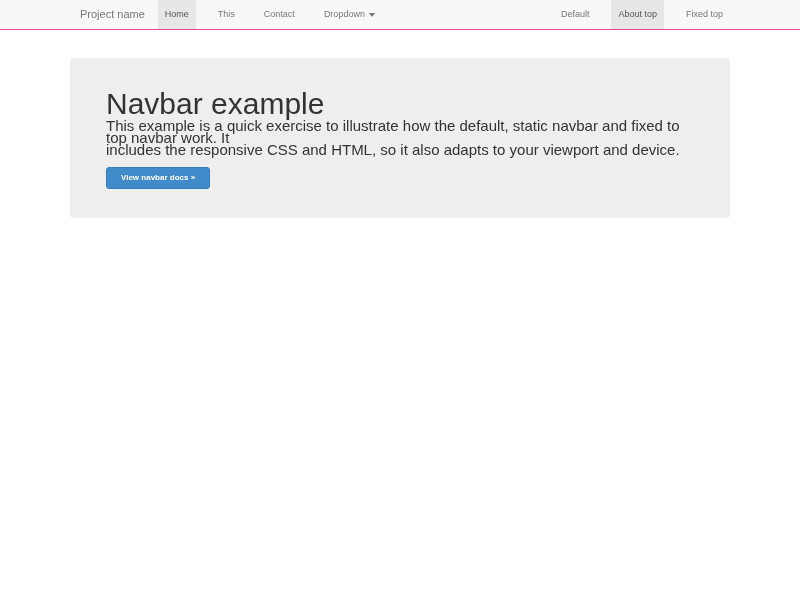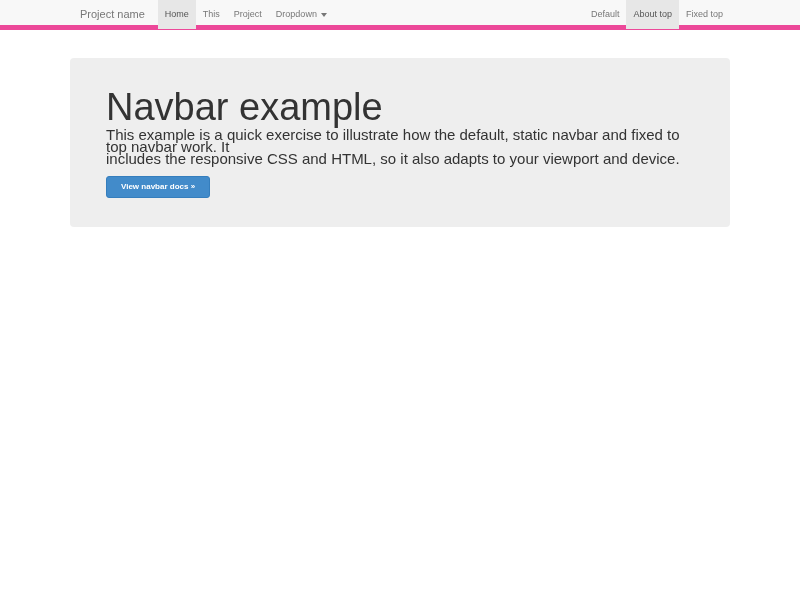--- a/index.html
+++ b/index.html
@@ -7,21 +7,21 @@
   body {
     font-family: "Liberation Sans", "DejaVu Sans", sans-serif;
     background: #ffffff;
     color: #333333;
     overflow: hidden;
   }
   .navbar {
     width: 100%;
     height: 30px;
     background: #f8f8f8;
-    border-bottom: 5px solid #ec4899;
+    border-bottom: 1px solid #ec4899;
   }
   .container {
     width: 660px;
     margin: 0 auto;
   }
   .navbar .container {
     display: flex;
     align-items: stretch;
     height: 29px;
   }
@@ -30,20 +30,21 @@
     color: #777777;
     line-height: 29px;
     padding: 0 10px;
     text-decoration: none;
     white-space: nowrap;
   }
   .nav {
     display: flex;
     align-items: stretch;
     list-style: none;
+    gap: 15px;
   }
   .nav-left { margin-left: 3px; }
   .nav-right { margin-left: auto; text-align: center; }
   .nav-link {
     display: flex;
     align-items: center;
     padding: 0 7px;
     font-size: 9px;
     color: #777777;
     line-height: 29px;
@@ -64,21 +65,21 @@
     border-right: 3px solid transparent;
     border-top: 4px solid #777777;
   }
   .jumbotron {
     margin-top: 28px;
     background: #eeeeee;
     border-radius: 4px;
     padding: 29px 36px;
   }
   .jumbotron h1 {
-    font-size: 38px;
+    font-size: 30px;
     font-weight: 500;
     line-height: 1.1;
     color: #333333;
     letter-spacing: 0;
   }
   .jumbotron p {
     font-size: 15px;
     line-height: 12px;
     color: #333333;
     white-space: pre-line;
@@ -106,21 +107,21 @@
   <div class="container">
     <a class="brand">Project name</a>
     <ul class="nav nav-left">
       <li class="nav-link active">
         <span>Home</span>
       </li>
       <li class="nav-link">
         <span>This</span>
       </li>
       <li class="nav-link">
-        <span>Project</span>
+        <span>Contact</span>
       </li>
       <li class="nav-link">
         <span>Dropdown</span>
         <span class="caret"></span>
       </li>
     </ul>
     <ul class="nav nav-right">
       <li class="nav-link">
         <span>Default</span>
       </li>

